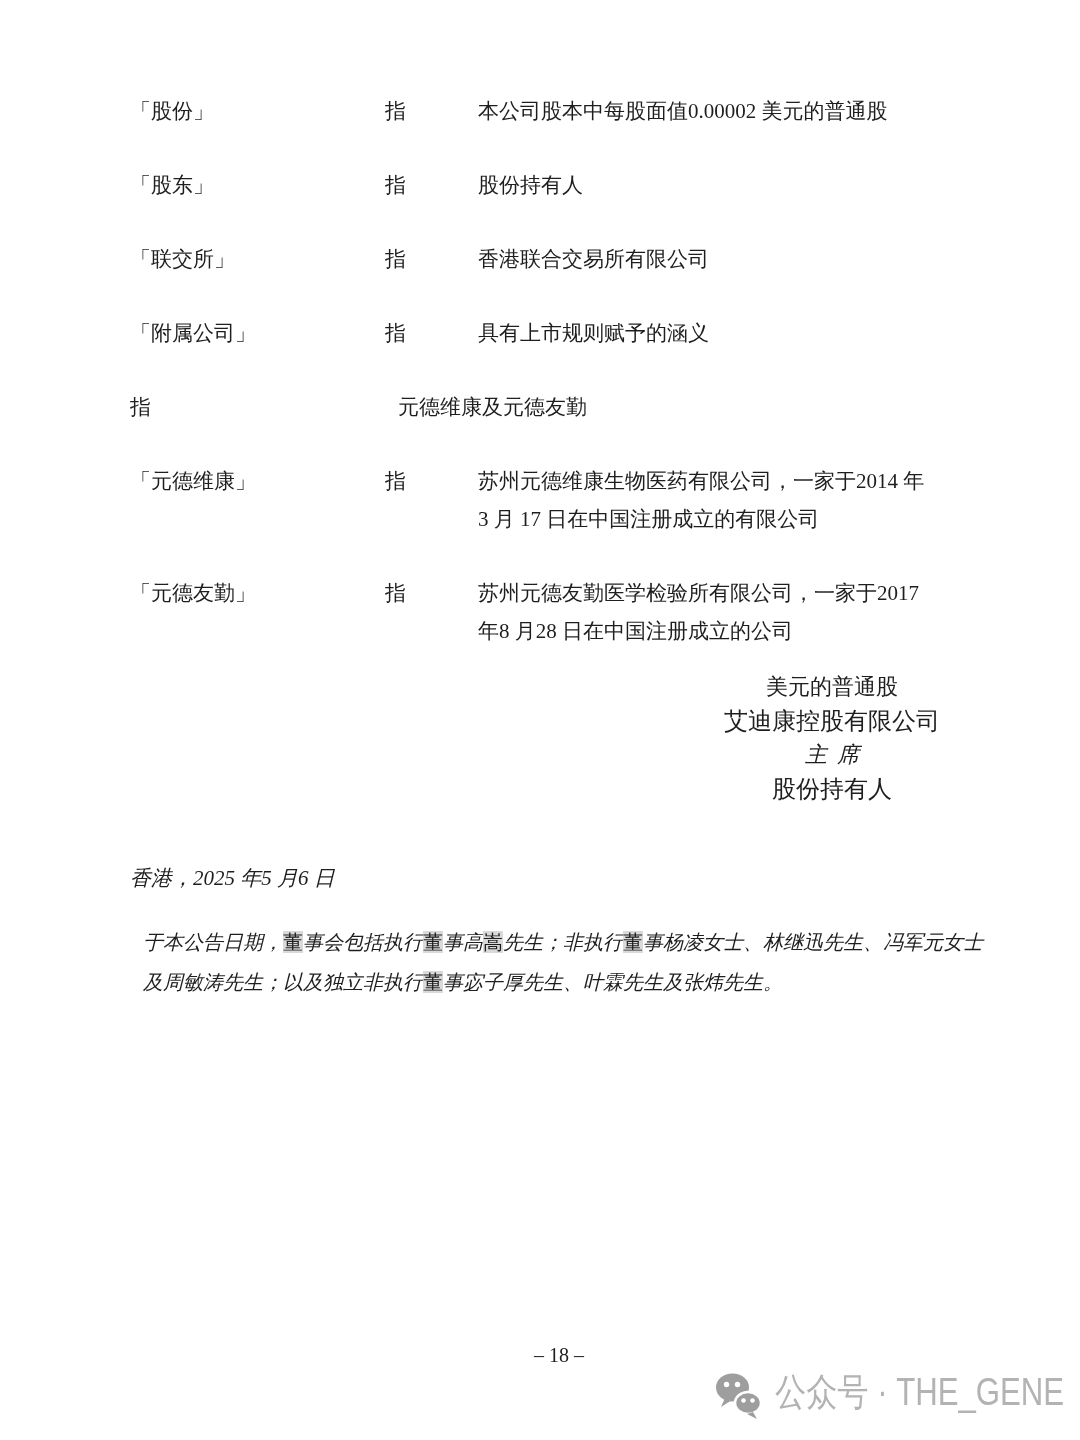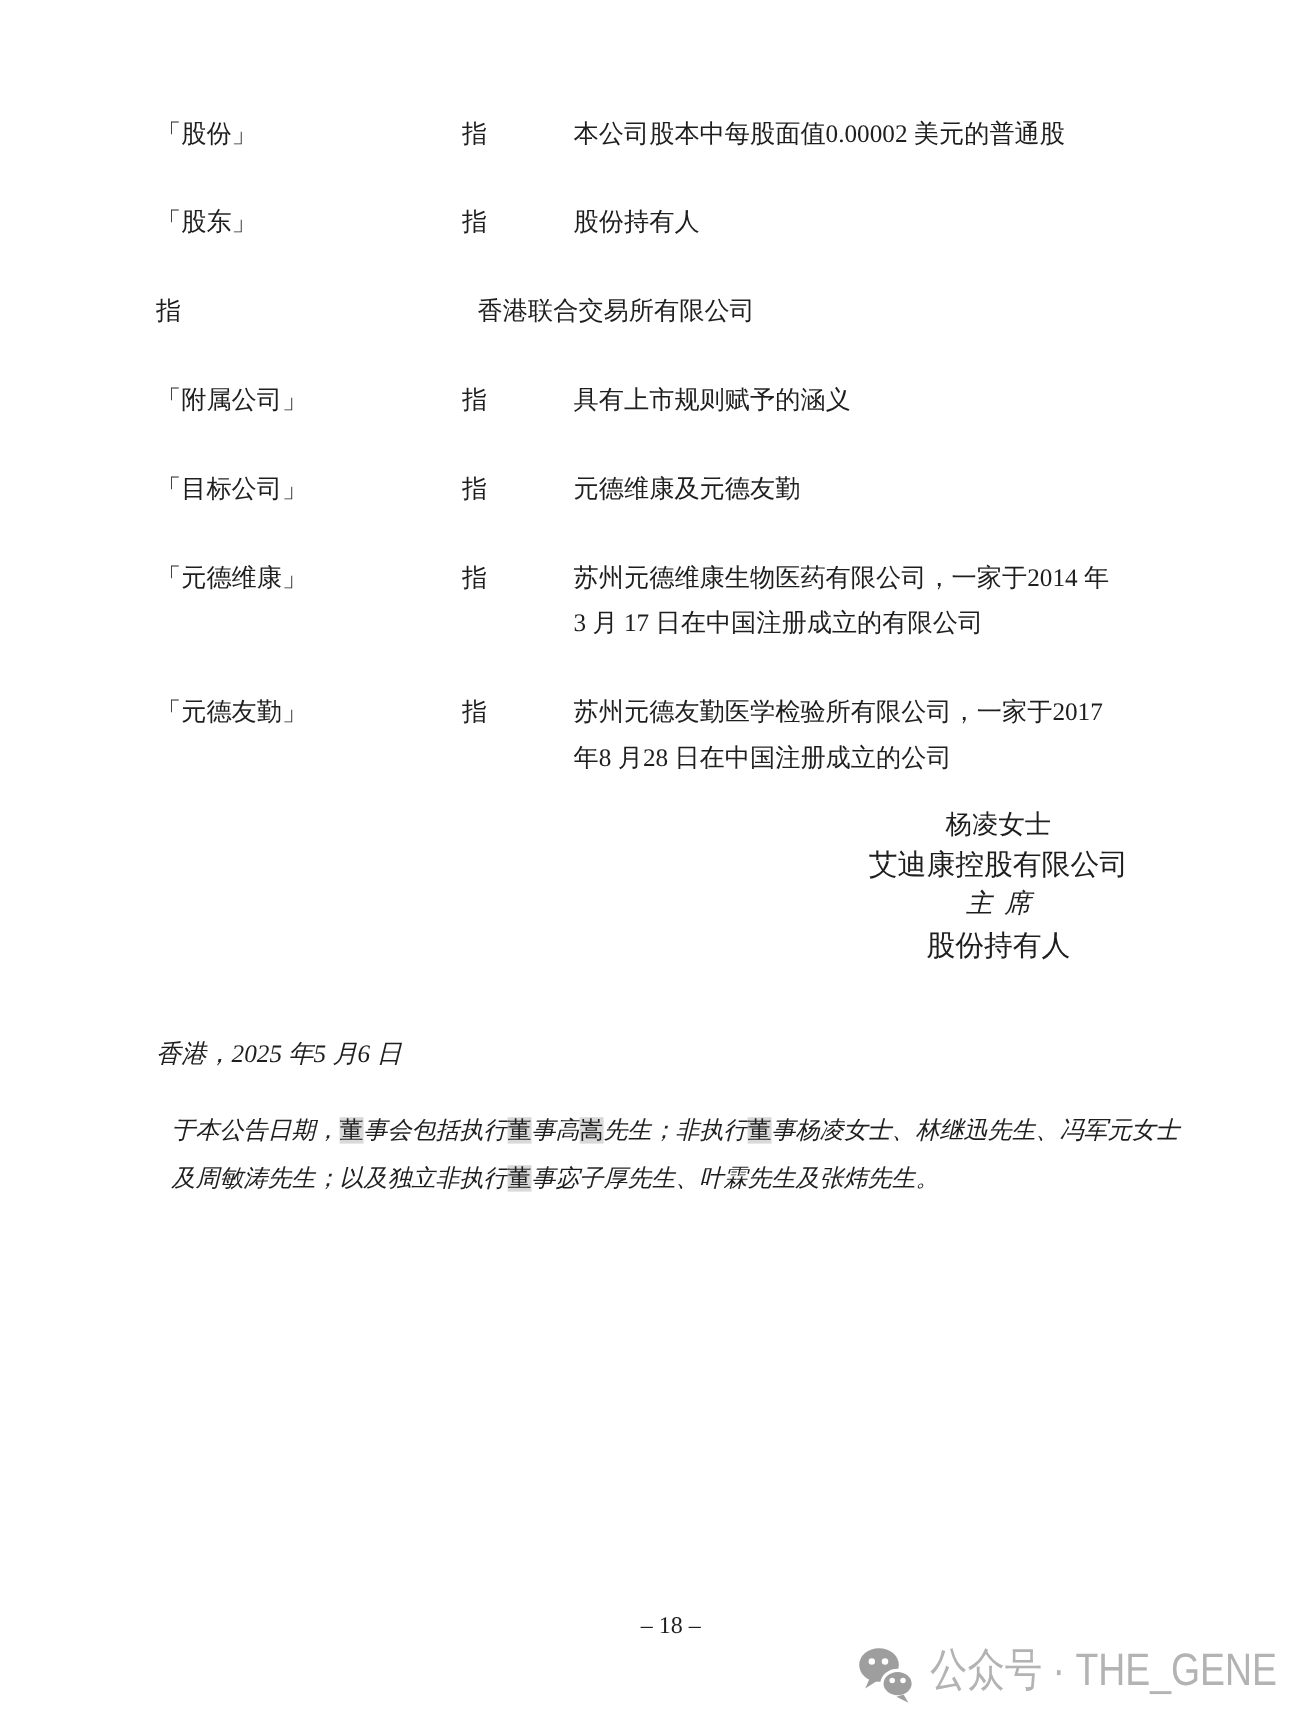--- a/index.html
+++ b/index.html
@@ -49,21 +49,20 @@
   }
   .bold-sans{
     font-family:"Liberation Sans","DejaVu Sans",sans-serif;
     font-weight:400;
   }
   .sig-company{font-size:24px;}
   .sig-title{
     font-style:italic;
     letter-spacing:0.45em;
     text-indent:0.45em;
-    font-family:Liberation Mono, monospace;
   }
   .sig-name{font-size:24px;}
 
   
   .dateline{
     position:absolute;
     top:865px;
     left:130px;
     font-size:21px;
     line-height:26px;
@@ -138,36 +137,36 @@
 
     <div class="def-row">
       <div class="term">「股东」</div>
       <div class="pointer">指</div>
       <div class="def">
         <div class="def-line">股份持有人</div>
       </div>
     </div>
 
     <div class="def-row">
+      <div class="term">「联交所」</div>
       <div class="pointer">指</div>
       <div class="def">
         <div class="def-line">香港联合交易所有限公司</div>
       </div>
     </div>
 
     <div class="def-row">
       <div class="term">「附属公司」</div>
       <div class="pointer">指</div>
       <div class="def">
         <div class="def-line">具有上市规则赋予的涵义</div>
       </div>
     </div>
 
     <div class="def-row">
-      <div class="term">「目标公司」</div>
       <div class="pointer">指</div>
       <div class="def">
         <div class="def-line">元德维康及元德友勤</div>
       </div>
     </div>
 
     <div class="def-row">
       <div class="term">「元德维康」</div>
       <div class="pointer">指</div>
       <div class="def">
@@ -181,21 +180,21 @@
       <div class="pointer">指</div>
       <div class="def">
         <div class="def-line">苏州元德友勤医学检验所有限公司，一家于2017</div>
         <div class="def-line">年8 月28 日在中国注册成立的公司</div>
       </div>
     </div>
 
   </section>
 
   <section class="signature">
-    <div class="sig-line">杨凌女士</div>
+    <div class="sig-line">美元的普通股</div>
     <div class="sig-line sig-company bold-sans">艾迪康控股有限公司</div>
     <div class="sig-line sig-title">主席</div>
     <div class="sig-line sig-name bold-sans">股份持有人</div>
   </section>
 
   <div class="dateline">香港，2025 年5 月6 日</div>
 
   <div class="footnote">于本公告日期，<span class="glyph-hl">董</span>事会包括执行<span class="glyph-hl">董</span>事高<span class="glyph-hl">嵩</span>先生；非执行<span class="glyph-hl">董</span>事杨凌女士、林继迅先生、冯军元女士及周敏涛先生；以及独立非执行<span class="glyph-hl">董</span>事宓子厚先生、叶霖先生及张炜先生。</div>
 
   <div class="pagenum">– 18 –</div>

